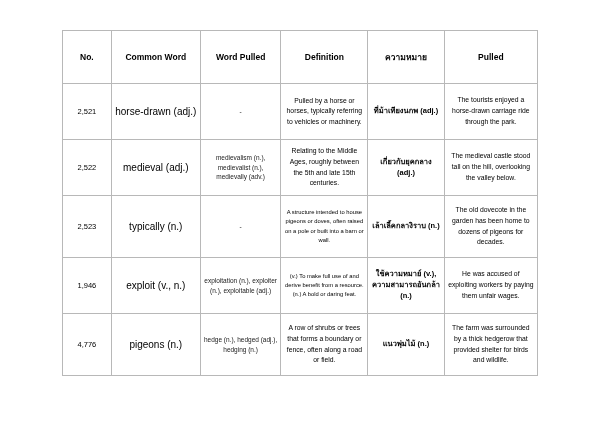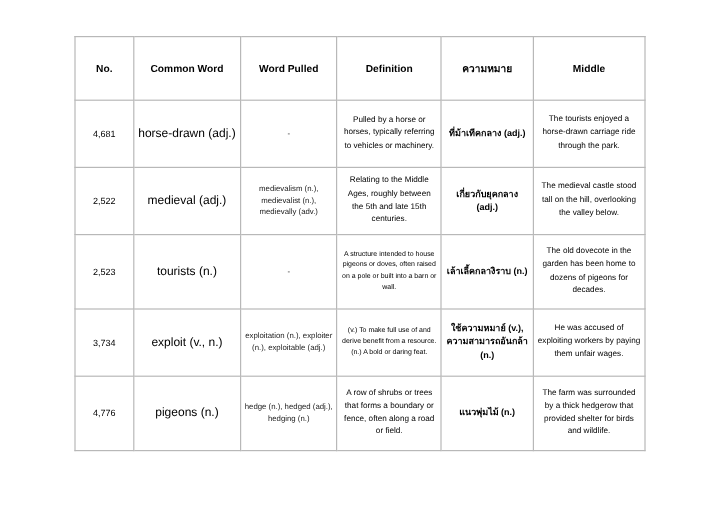--- a/index.html
+++ b/index.html
@@ -98,50 +98,50 @@
       <col class="c-thai">
       <col class="c-ex">
     </colgroup>
     <thead>
       <tr>
         <th>No.</th>
         <th>Common Word</th>
         <th>Word Pulled</th>
         <th>Definition</th>
         <th>ความหมาย</th>
-        <th>Middle</th>
+        <th>Pulled</th>
       </tr>
     </thead>
     <tbody>
       <tr>
-        <td class="no">4,681</td>
+        <td class="no">2,521</td>
         <td class="word">horse-drawn (adj.)</td>
         <td class="family">-</td>
         <td class="def">Pulled by a horse or horses, typically referring to vehicles or machinery.</td>
-        <td class="thai">ที่ม้าเทีคกลาง (adj.)</td>
+        <td class="thai">ที่ม้าเทียงนกพ (adj.)</td>
         <td class="ex">The tourists enjoyed a horse-drawn carriage ride through the park.</td>
       </tr>
       <tr>
         <td class="no">2,522</td>
         <td class="word">medieval (adj.)</td>
         <td class="family">medievalism (n.), medievalist (n.), medievally (adv.)</td>
         <td class="def">Relating to the Middle Ages, roughly between the 5th and late 15th centuries.</td>
         <td class="thai">เกี่ยวกับยุคกลาง (adj.)</td>
         <td class="ex">The medieval castle stood tall on the hill, overlooking the valley below.</td>
       </tr>
       <tr class="tall">
         <td class="no">2,523</td>
-        <td class="word">tourists (n.)</td>
+        <td class="word">typically (n.)</td>
         <td class="family">-</td>
         <td class="def small">A structure intended to house pigeons or doves, often raised on a pole or built into a barn or wall.</td>
         <td class="thai">เล้าเลี้คกลางิราบ (n.)</td>
         <td class="ex">The old dovecote in the garden has been home to dozens of pigeons for decades.</td>
       </tr>
       <tr>
-        <td class="no">3,734</td>
+        <td class="no">1,946</td>
         <td class="word">exploit (v., n.)</td>
         <td class="family">exploitation (n.), exploiter (n.), exploitable (adj.)</td>
         <td class="def small">(v.) To make full use of and derive benefit from a resource. (n.) A bold or daring feat.</td>
         <td class="thai">ใช้ความหมาย์ (v.), ความสามารถอันกล้า (n.)</td>
         <td class="ex">He was accused of exploiting workers by paying them unfair wages.</td>
       </tr>
       <tr class="tall">
         <td class="no">4,776</td>
         <td class="word">pigeons (n.)</td>
         <td class="family">hedge (n.), hedged (adj.), hedging (n.)</td>

